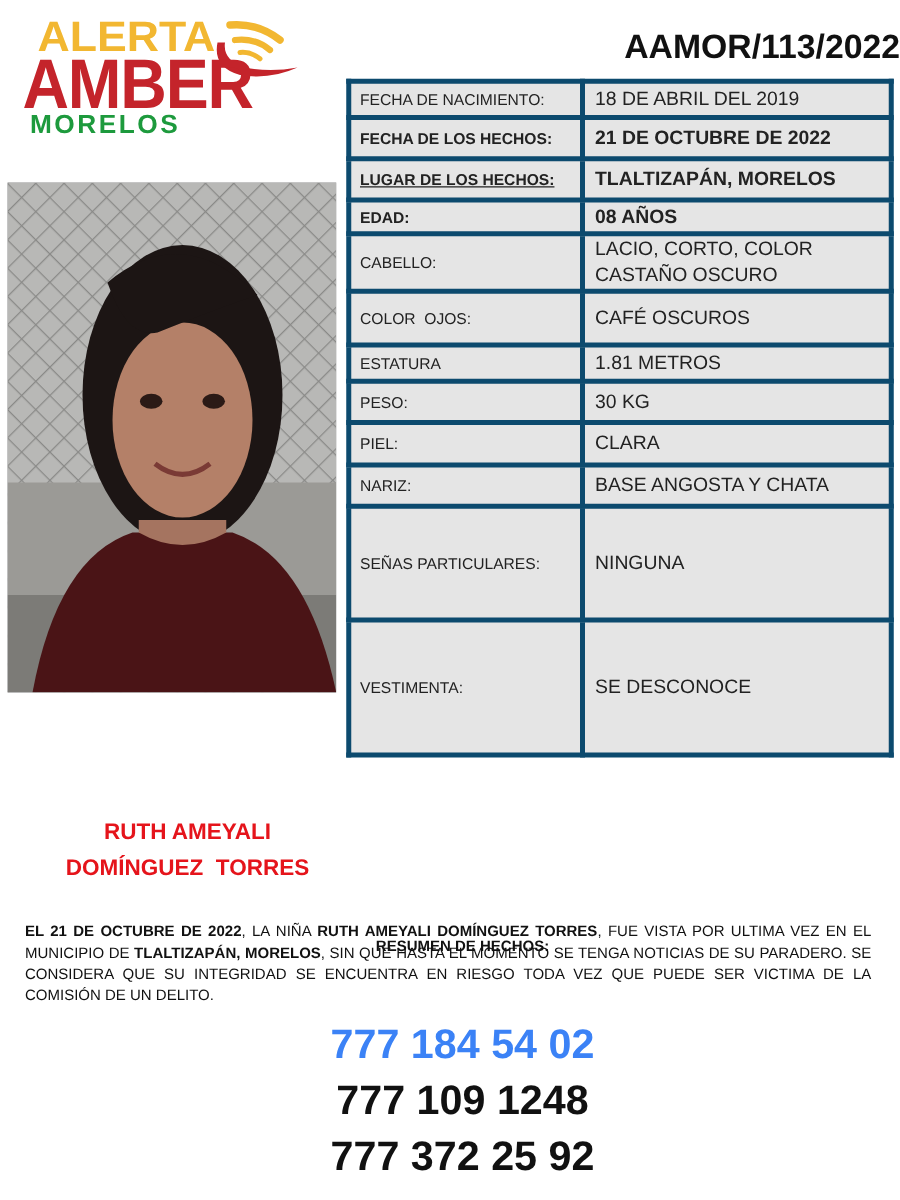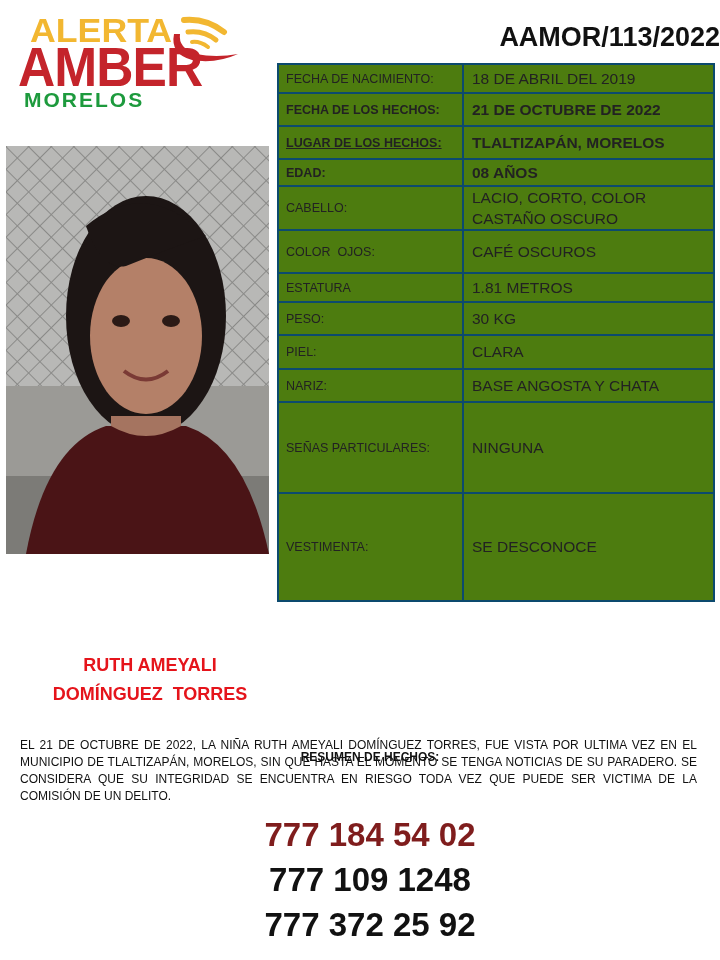--- a/index.html
+++ b/index.html
@@ -8,33 +8,33 @@
   .logo .alerta { position:absolute; left:14px; top:0; font-family:"Liberation Sans", sans-serif; font-weight:bold; font-size:34px; color:#f2b731; letter-spacing:0px; transform:scaleX(1.05); transform-origin:left; line-height:36px; }
   .logo .amber { position:absolute; left:2px; top:28px; font-weight:bold; font-size:56px; color:#c4242b; line-height:54px; transform:scaleX(0.92); transform-origin:left; letter-spacing:-1px; }
   .logo .morelos { position:absolute; left:8px; top:77px; font-weight:bold; font-size:21px; color:#1d9a3d; letter-spacing:2px; line-height:22px; }
   .logo svg { position:absolute; left:150px; top:2px; }
 
   .case-id { position:absolute; left:270px; top:22px; width:450px; text-align:right; font-weight:bold; font-size:27px; color:#111; }
 
   .photo { position:absolute; left:6px; top:146px; width:263px; height:408px; overflow:hidden; background:#8f8f8f; }
 
   table.info { position:absolute; left:277px; top:63px; width:438px; border-collapse:collapse; }
-  table.info td { background:#4d7c0f; border:2px solid #0c4a6e; padding:0 6px; font-size:12.5px; color:#222; vertical-align:middle; }
+  table.info td { background:#e5e5e5; border:4px solid #0c4a6e; padding:0 6px; font-size:12.5px; color:#222; vertical-align:middle; }
   table.info td.lbl { width:170px; padding-left:7px; }
   table.info td.val { font-size:15.5px; padding-left:8px; }
   table.info td.bold { font-weight:bold;margin-top:13px; }
   table.info td.u { text-decoration:underline; }
 
   .name { position:absolute; left:10px; top:651px; width:280px; text-align:center; color:#e5141b; font-weight:bold; font-size:18px; line-height:29px; }
   .summary-title { position:absolute; left:20px; top:750px; width:700px; text-align:center; font-weight:bold; font-size:12px; color:#111; }
   .summary { position:absolute; left:20px; top:737px; width:677px; font-size:12px; line-height:17px; text-align:justify; color:#111; font-family:"Liberation Sans Narrow","Liberation Sans", sans-serif; }
-  .summary b { font-weight:normal; }
+  .summary b { font-weight:bold; }
   .phones { position:absolute; left:200px; top:812px; width:340px; text-align:center; font-weight:bold; }
   .phone { font-size:33px; line-height:45px; color:#111; }
-  .phone.red { color:#7f1d1d; }
+  .phone.red { color:#3b82f6; }
 </style>
 </head>
 <body>
 
 <div class="logo">
   <span class="alerta">ALERTA</span>
   <svg width="80" height="70" viewBox="0 0 80 70">
     <path d="M18 6 Q40 4 58 18" stroke="#f2b731" stroke-width="6" fill="none" stroke-linecap="round"></path>
     <path d="M22 18 Q38 16 50 26" stroke="#f2b731" stroke-width="5" fill="none" stroke-linecap="round"></path>
     <path d="M26 28 Q34 27 42 33" stroke="#f2b731" stroke-width="4" fill="none" stroke-linecap="round"></path>

